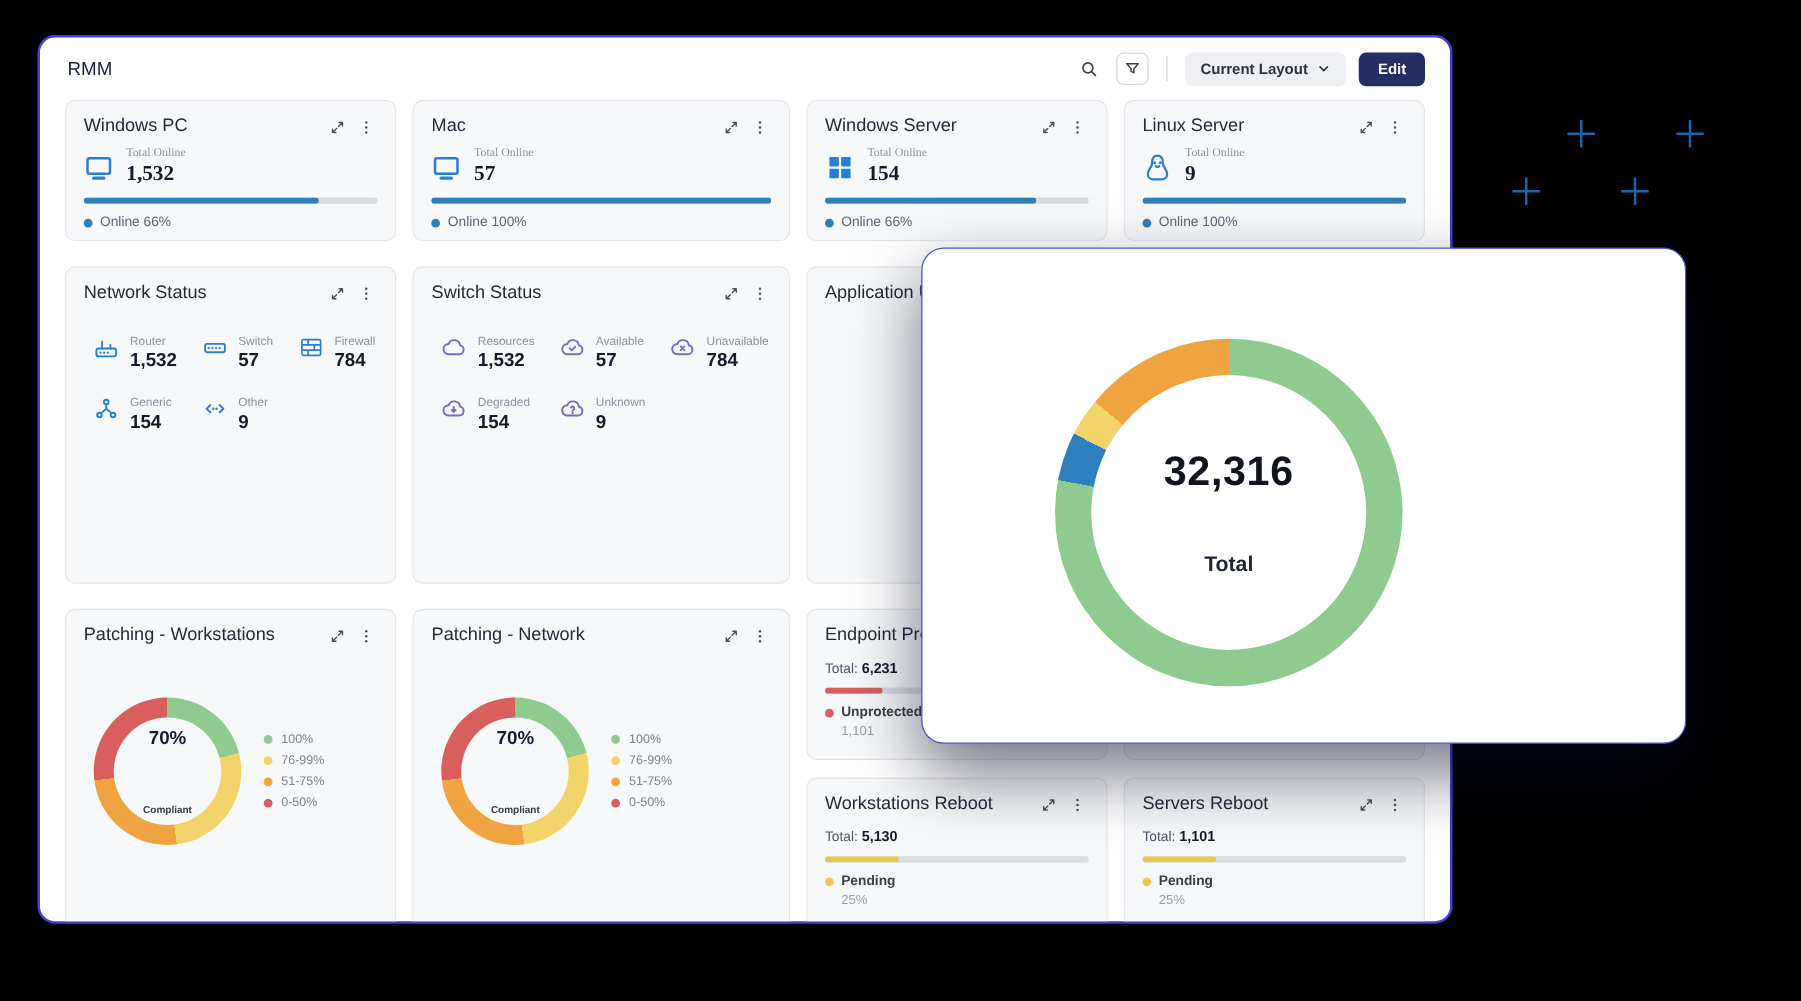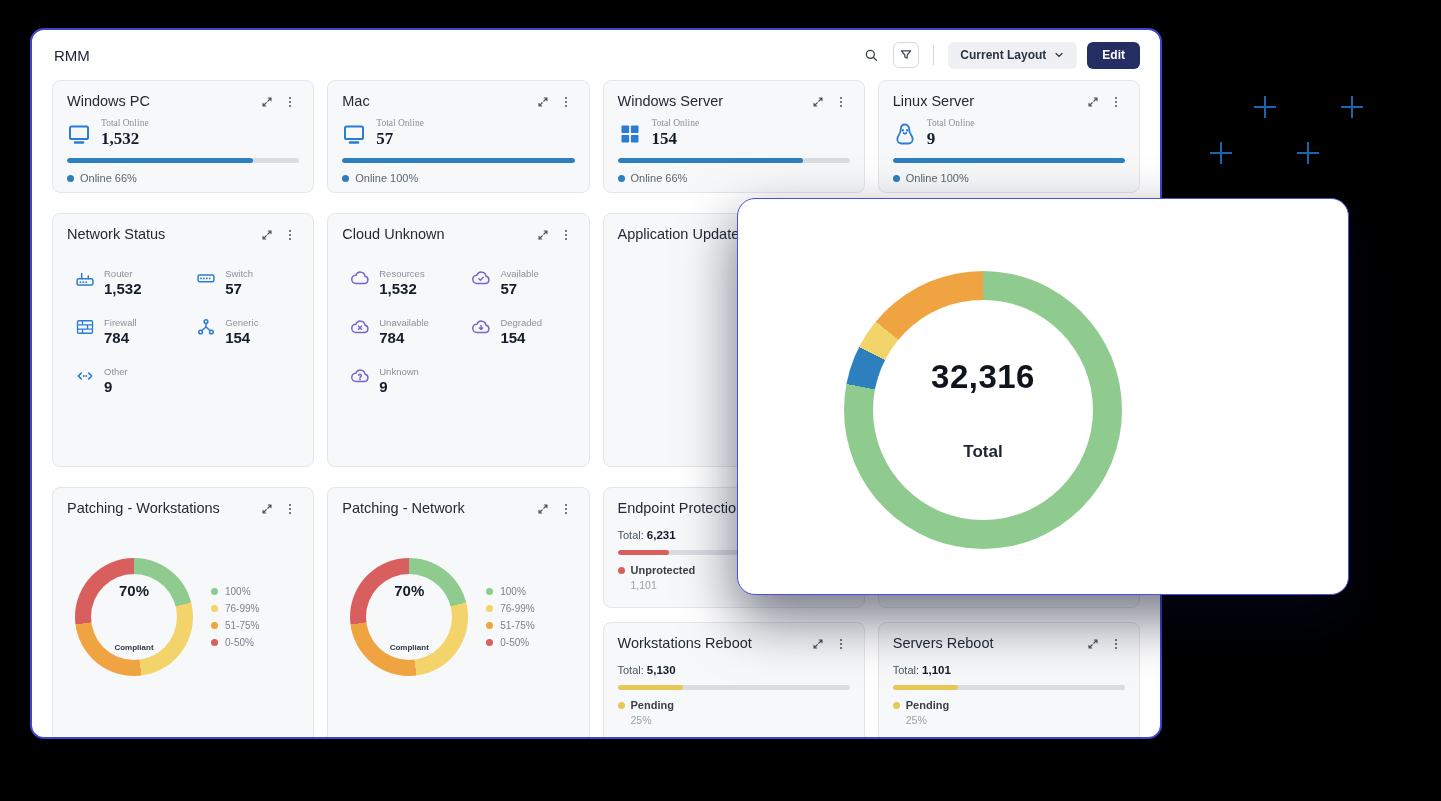--- a/index.html
+++ b/index.html
@@ -66,21 +66,21 @@
   .stat-text { display:flex; flex-direction:column; }
   .stat-label { font-size:9.5px; color:#8b919c; }
   .stat-value { font-size:17px; font-weight:700; color:#141c2b; margin-top:1px; }
   .bar-track { height:5px; border-radius:3px; background:#d9dde2; margin-top:9px; overflow:hidden; }
   .bar-fill  { height:100%; border-radius:3px; }
   .status-line { display:flex; align-items:center; gap:6px; margin-top:9px; }
   .dot { width:7px; height:7px; border-radius:50%; flex:none; }
   .status-text { font-size:11px; color:#5b6470; }
 
   
-  .net-grid { display:grid; grid-template-columns:1fr 1fr; row-gap:30px; column-gap:6px; padding:24px 2px 0 8px;gap:20px; }
+  .net-grid { display:grid; grid-template-columns:1fr 1fr 1fr; row-gap:30px; column-gap:6px; padding:24px 2px 0 8px;gap:20px; }
   .net-item { display:flex; gap:9px; align-items:flex-start; }
   .net-text { display:flex; flex-direction:column; }
   .net-label { font-size:9.5px; color:#8b919c; }
   .net-value { font-size:15px; font-weight:700; color:#141c2b; margin-top:1px; }
 
   
   .patch-body { display:flex; align-items:center; margin-top:40px; padding-left:8px; }
   .donut { border-radius:50%; position:relative; flex:none; }
   .donut-sm { width:118px; height:118px; }
   .donut-hole {
@@ -427,21 +427,21 @@
           <span class="net-text">
               <span class="net-label">Other</span>
               <span class="net-value">9</span>
             </span>
         </div>
       </div>
     </div>
 
     <div class="card">
       <div class="card-head">
-        <span class="card-title">Cloud Unknown</span>
+        <span class="card-title">Switch Status</span>
         <span class="card-actions">
           <button class="mini">
               <span class="i i12">
                 <svg viewBox="0 0 24 24" fill="none" stroke="currentColor" stroke-width="2.2" stroke-linecap="round" stroke-linejoin="round">
                   <path d="M14.5 4H20v5.5M20 4l-6.5 6.5M9.5 20H4v-5.5M4 20l6.5-6.5"></path>
                 </svg>
               </span>
             </button>
           <button class="mini">
               <span class="i i14">

